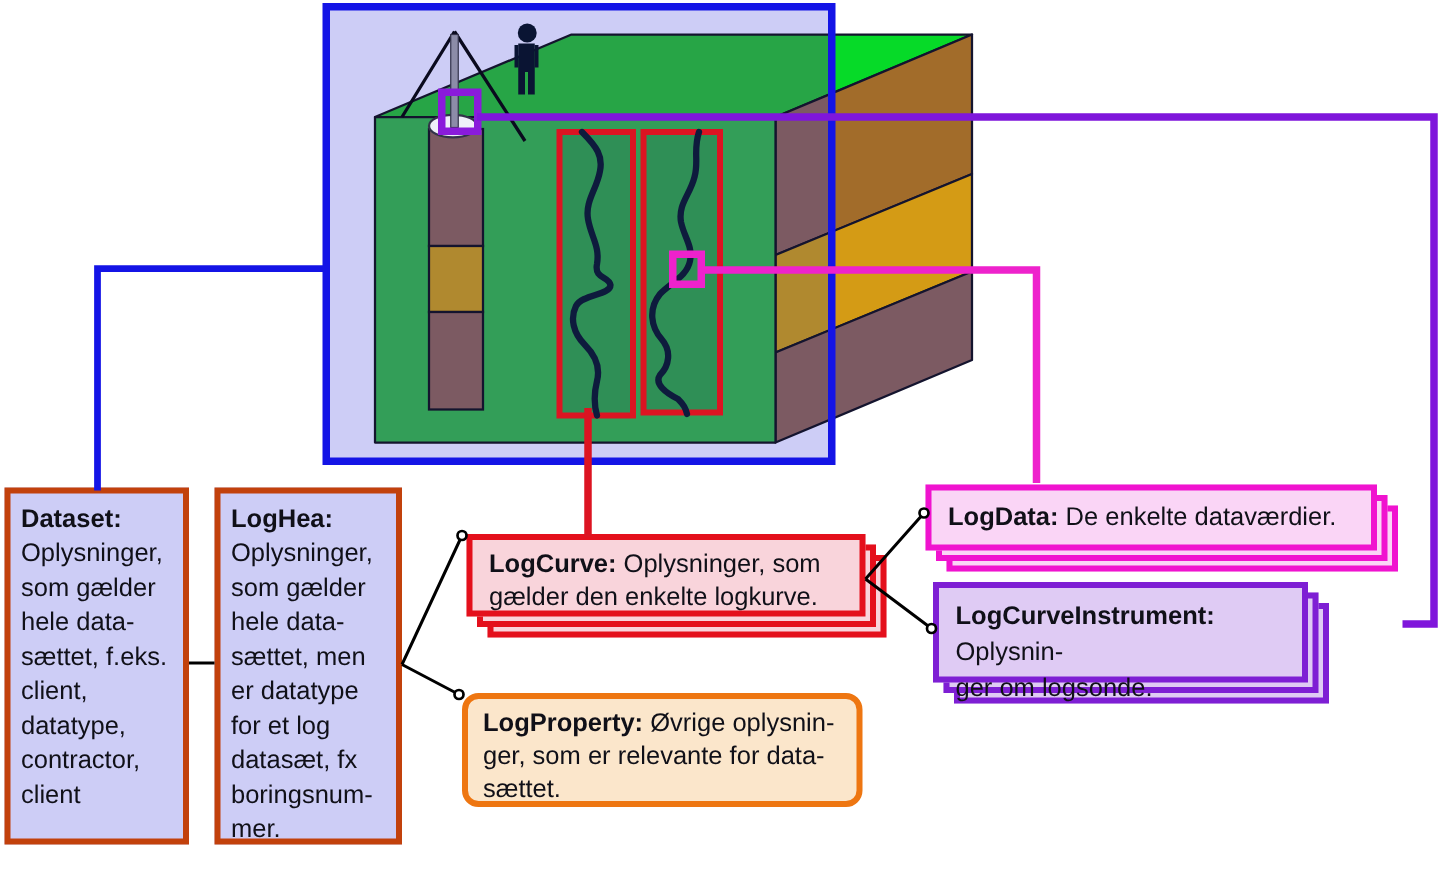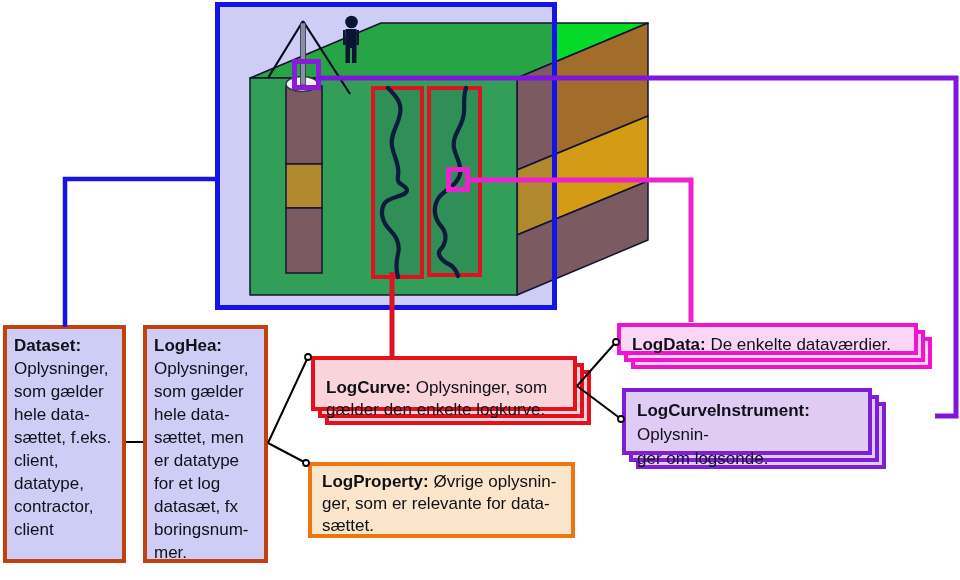--- a/index.html
+++ b/index.html
@@ -17,28 +17,28 @@
 
   
   .stack{position:absolute;z-index:4;}
   .layer{position:absolute;box-sizing:border-box;}
 
   #box-dataset{left:3px;top:325px;width:123px;height:238px;}
   #box-loghea{left:143px;top:325px;width:125px;height:238px;}
 
   #stack-logcurve{left:311px;top:356px;}
   #stack-logcurve .layer{width:266px;height:55px;background:#F9D4DB;border:4px solid #E4101C;}
-  #stack-logcurve .main{padding:17px 11px;font-size:17px;line-height:22px;color:#101018;}
+  #stack-logcurve .main{padding:5px 11px;font-size:17px;line-height:22px;color:#101018;}
 
   #stack-logproperty{left:308px;top:462px;}
   #stack-logproperty .layer{width:267px;height:76px;background:#FBE6CB;border:4px solid #EE7611;}
-  #stack-logproperty .main{padding:5px 10px;font-size:17px;line-height:22px;color:#101018;}
+  #stack-logproperty .main{padding:5px 10px;font-size:17px;line-height:22px;color:#101018;border-radius:11px;}
 
   #stack-logdata{left:617px;top:323px;}
-  #stack-logdata .layer{width:301px;height:32px;background:#FAD5F6;border:4px solid #F013CF;}
+  #stack-logdata .layer{width:301px;height:44px;background:#FAD5F6;border:4px solid #F013CF;}
   #stack-logdata .main{padding:7px 11px;font-size:17px;line-height:22px;color:#101018;}
 
   #stack-logcurveinstrument{left:622px;top:388px;}
   #stack-logcurveinstrument .layer{width:250px;height:67px;background:#DFCBF4;border:4px solid #7E1FD4;}
   #stack-logcurveinstrument .main{padding:7px 11px;font-size:17px;line-height:24px;color:#101018;}
 </style>
 </head>
 <body>
 
 <div id="stage">

